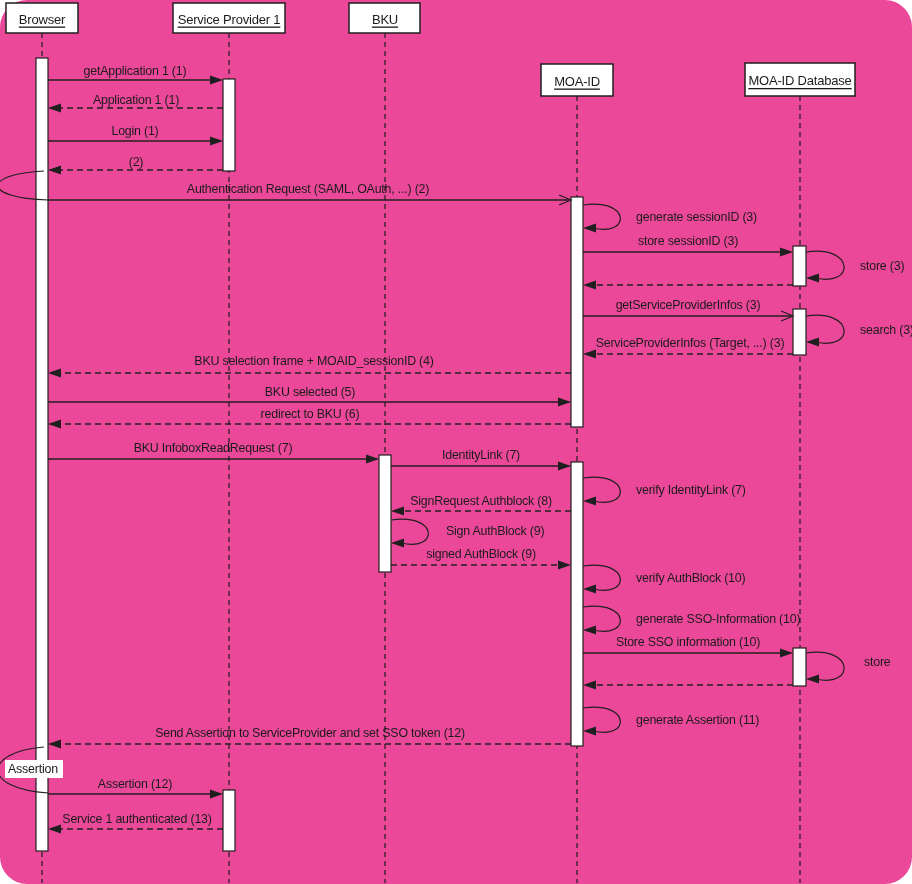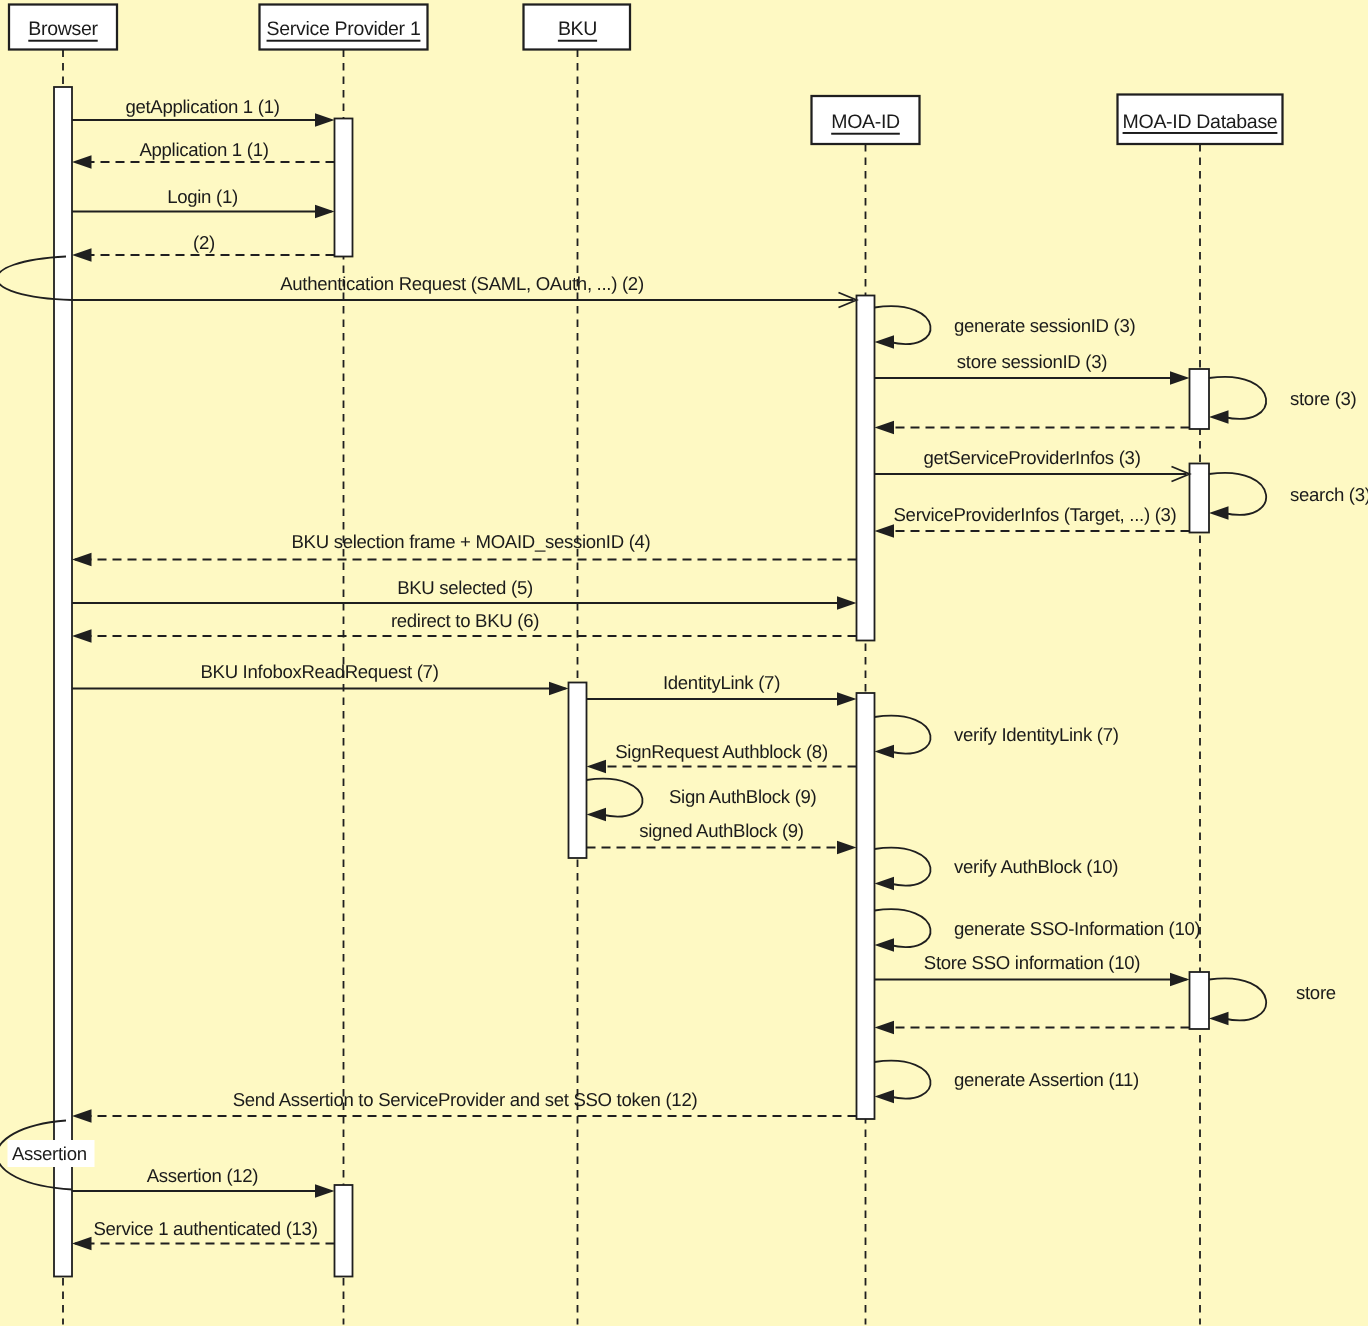--- a/index.html
+++ b/index.html
@@ -1,20 +1,21 @@
 <!DOCTYPE html>
 <html><head>
 <meta charset="utf-8">
 <style>
   html,body { margin:0; padding:0; background:#ffffff; }
   #stage {
     position: relative;
     width: 912px; height: 884px;
-    background: #fef9c3;
+    background: #ec4899;
     font-family: "Liberation Sans", sans-serif;
+    border-radius: 27px;
   }
   svg text {
     font-family: "Liberation Sans", sans-serif;
     fill: #1b1b1b;
   }
   .msg-label   { font-size: 12.4px; letter-spacing: -0.2px; }
   .actor-label { font-size: 13px;   letter-spacing: -0.2px; text-decoration: underline; }
 </style>
 </head>
 <body>

